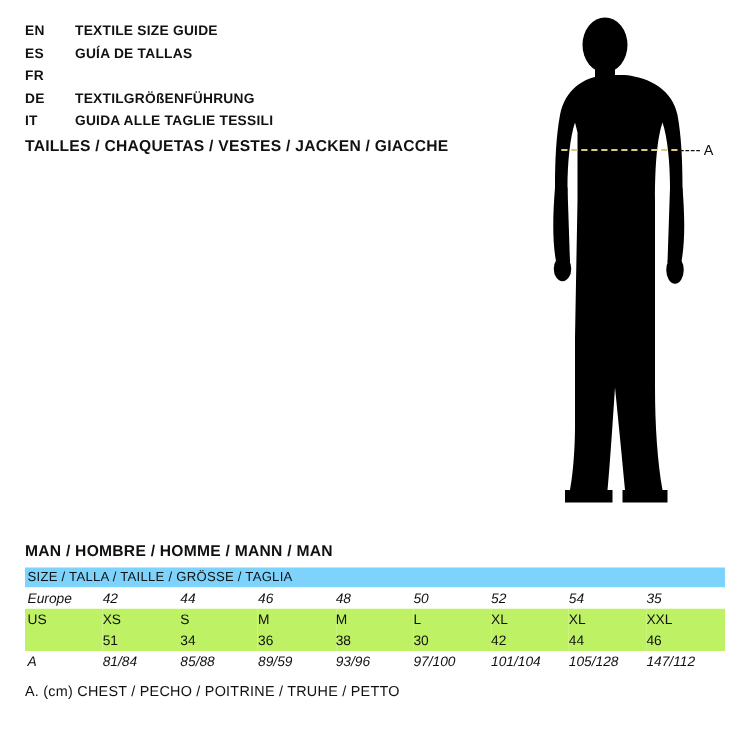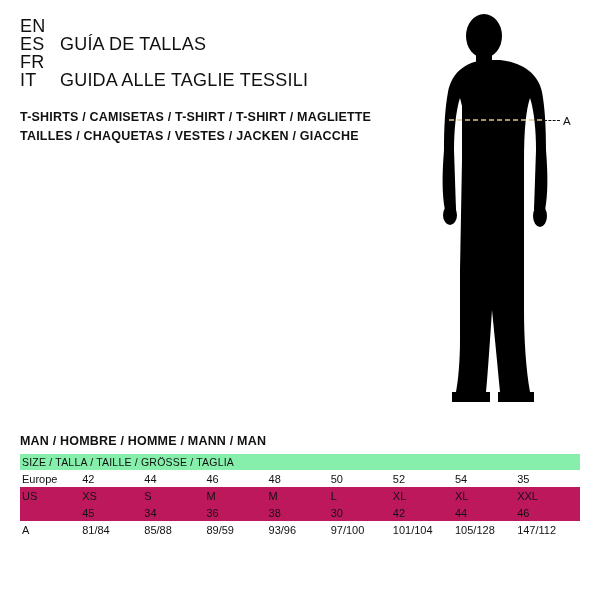--- a/index.html
+++ b/index.html
@@ -22,24 +22,25 @@
 
   
   .lang-block {
     position: absolute;
     left: 20px;
     top: 16px;
     width: 360px;
   }
   .lang-row {
     display: flex;
-    align-items: flex-start;
+    align-items: center;
     height: 18px;
-    font-size: 18px;
-    letter-spacing: 0.2px;
+    font-size: 11px;
+    letter-spacing: 0.2px;
+    font-weight: bold;
   }
   .lang-code {
     width: 40px;
     flex: 0 0 40px;
     color: #111;
   }
   .lang-title {
     color: #111;
   }
 
@@ -112,61 +113,65 @@
     padding: 0;
     height: 17px;
     text-align: left;
     font-weight: normal;
     vertical-align: middle;
     color: #111;
   }
   .col-label { width: 86px; padding-left: 2px !important; }
   .col-val { width: 67px; }
   tr.head-row td {
-    background: #86efac;
+    background: #7dd3fc;
     font-size: 10.5px;
     letter-spacing: 0.2px;
     height: 16px;
   }
-  tr.shade td { background: #be185d; }
-  tr.plain td { background: #ffffff; }
+  tr.shade td { background: #bef264; }
+  tr.plain td { background: #ffffff; font-style: italic; }
 
   .footnote {
     position: absolute;
     left: 20px;
     top: 548px;
     font-size: 11.5px;
     letter-spacing: 0.2px;
     color: #111;
   }
 </style>
 </head>
 <body>
 
 <div class="page">
 
   <div class="lang-block">
     <div class="lang-row">
       <span class="lang-code">EN</span>
+      <span class="lang-title">TEXTILE SIZE GUIDE</span>
     </div>
     <div class="lang-row">
       <span class="lang-code">ES</span>
       <span class="lang-title">GUÍA DE TALLAS</span>
     </div>
     <div class="lang-row">
       <span class="lang-code">FR</span>
     </div>
     <div class="lang-row">
+      <span class="lang-code">DE</span>
+      <span class="lang-title">TEXTILGRÖßENFÜHRUNG</span>
+    </div>
+    <div class="lang-row">
       <span class="lang-code">IT</span>
       <span class="lang-title">GUIDA ALLE TAGLIE TESSILI</span>
     </div>
   </div>
 
   <div class="cat-block">
-    <div class="cat-line">T-SHIRTS / CAMISETAS / T-SHIRT / T-SHIRT / MAGLIETTE</div>
     <div class="cat-line">TAILLES / CHAQUETAS / VESTES / JACKEN / GIACCHE</div>
   </div>
 
   <div class="figure-wrap">
     <svg class="figure-svg" width="200" height="400" viewBox="0 0 200 400">
 
       <ellipse cx="84" cy="26" rx="18" ry="22" fill="#000000"></ellipse>
 
       <rect x="76" y="42" width="16" height="12" fill="#000000"></rect>
 
@@ -236,21 +241,21 @@
           <td class="col-val">S</td>
           <td class="col-val">M</td>
           <td class="col-val">M</td>
           <td class="col-val">L</td>
           <td class="col-val">XL</td>
           <td class="col-val">XL</td>
           <td class="col-val">XXL</td>
         </tr>
         <tr class="shade">
           <td class="col-label"></td>
-          <td class="col-val">45</td>
+          <td class="col-val">51</td>
           <td class="col-val">34</td>
           <td class="col-val">36</td>
           <td class="col-val">38</td>
           <td class="col-val">30</td>
           <td class="col-val">42</td>
           <td class="col-val">44</td>
           <td class="col-val">46</td>
         </tr>
         <tr class="plain">
           <td class="col-label">A</td>
@@ -260,14 +265,15 @@
           <td class="col-val">93/96</td>
           <td class="col-val">97/100</td>
           <td class="col-val">101/104</td>
           <td class="col-val">105/128</td>
           <td class="col-val">147/112</td>
         </tr>
       </tbody>
     </table>
   </div>
 
+  <div class="footnote">A. (cm) CHEST / PECHO / POITRINE / TRUHE / PETTO</div>
 
 </div>
 
 </body></html>

